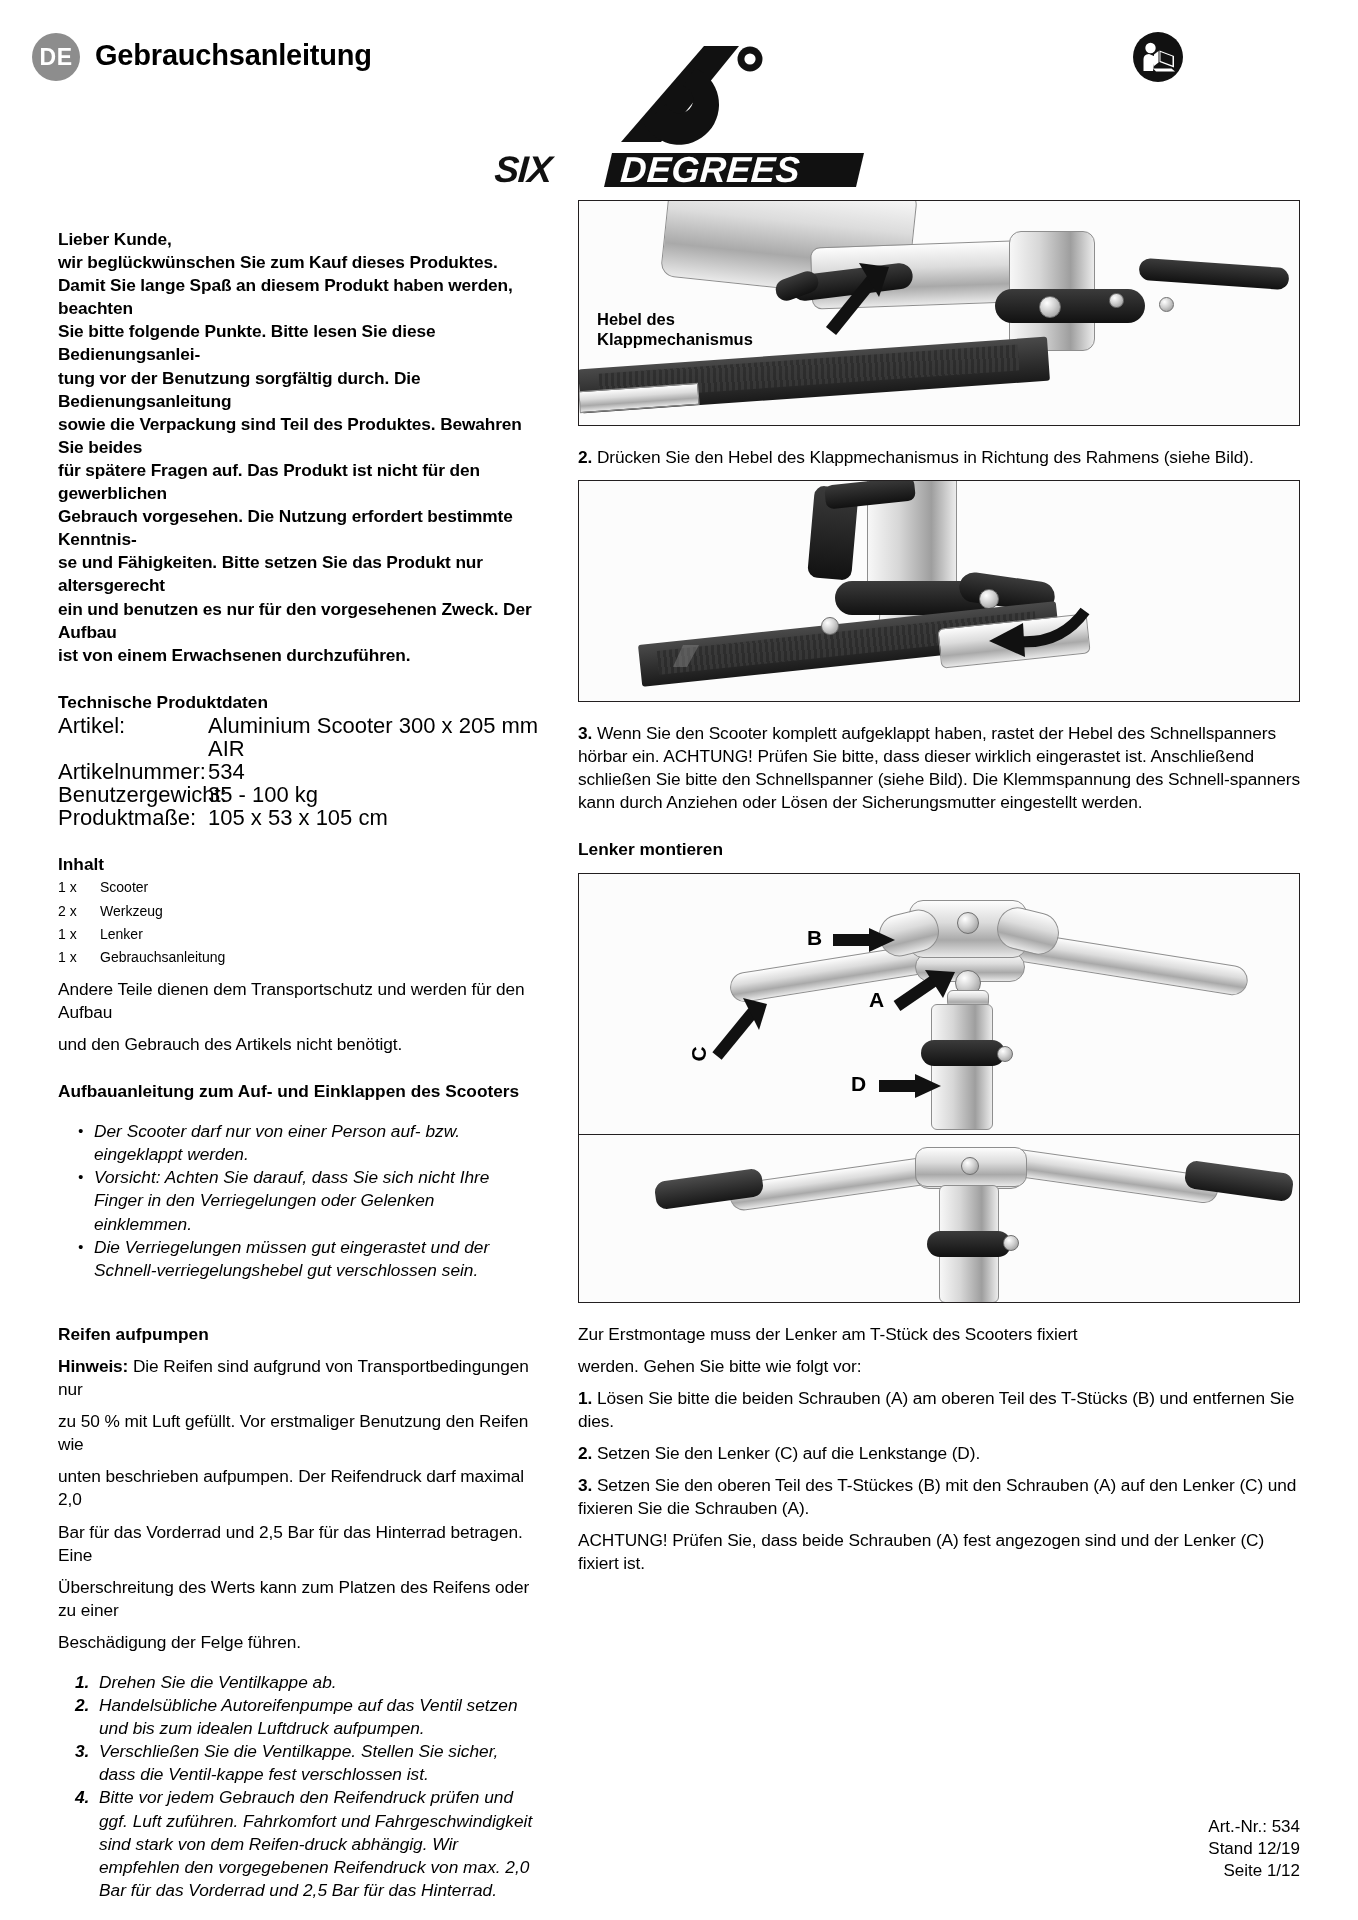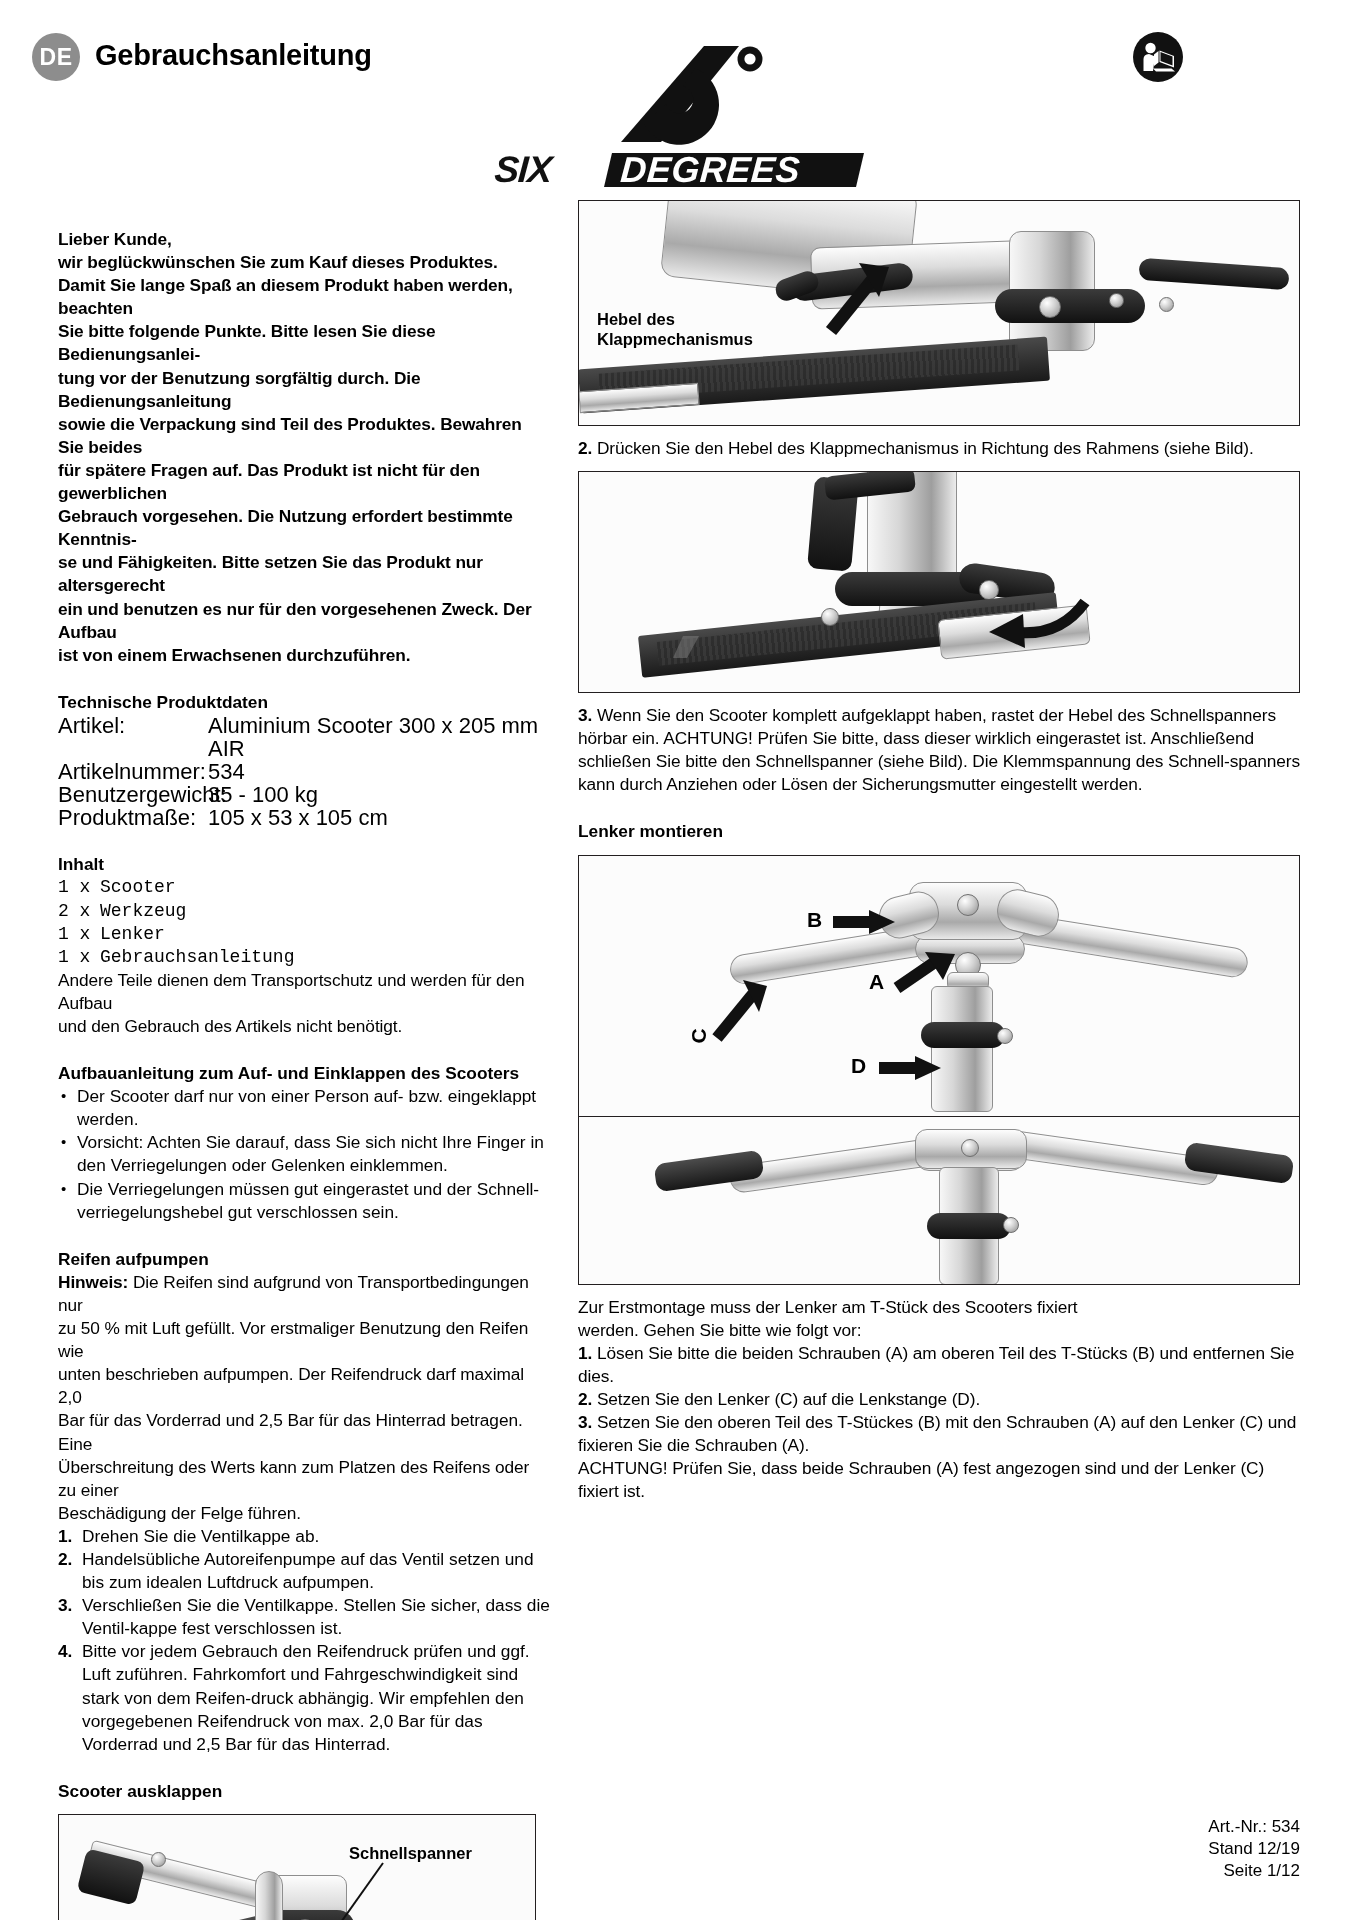--- a/index.html
+++ b/index.html
@@ -32,37 +32,37 @@
 
   
   .logo-wrap { position:absolute; left:0; top:42px; width:1358px; text-align:center; }
   .logo-mark { display:block; margin:0 auto; }
   .wordmark { margin-top:2px; display:flex; justify-content:center; align-items:center; }
 
   
   .col-left  { position:absolute; left:58px;  top:228px; width:492px; }
   .col-right { position:absolute; left:578px; top:200px; width:722px; }
 
-  p, ul, ol { margin:0; padding:0; }
+  p, ul, ol { margin:17px; padding:0;font-style:italic; }
   .intro {
     font-size:17.3px; font-weight:bold; line-height:23.1px;
     letter-spacing:-.12px;
   }
   .sec-head { font-size:17.3px; font-weight:bold; line-height:23.1px; }
-  .body-txt { font-size:17.3px; font-weight:normal; line-height:23.1px; letter-spacing:-.1px; }
+  .body-txt { font-size:17.3px; font-weight:normal; line-height:23.1px; letter-spacing:-.1px;margin-top:9px; }
   .gap-22 { height:24px; }
   .gap-10 { height:11px; }
 
   
   .tech-row { display:flex; font-size:22px; line-height:23.1px; }
   .tech-key { width:150px; flex:0 0 150px; }
   .tech-val { flex:1; }
 
   
-  .inh-row { display:flex; font-size:18px; line-height:23.1px;font-family:Liberation Mono, monospace; }
+  .inh-row { display:flex; font-size:14px; line-height:23.1px; }
   .inh-qty { width:42px; flex:0 0 42px; }
 
   
   .blist { list-style:none; }
   .blist li {
     position:relative; padding-left:19px;
     font-size:17.3px; line-height:23.1px;
   }
   .blist li::before {
     content:"\2022"; position:absolute; left:3px; top:-1px; font-size:15px;

